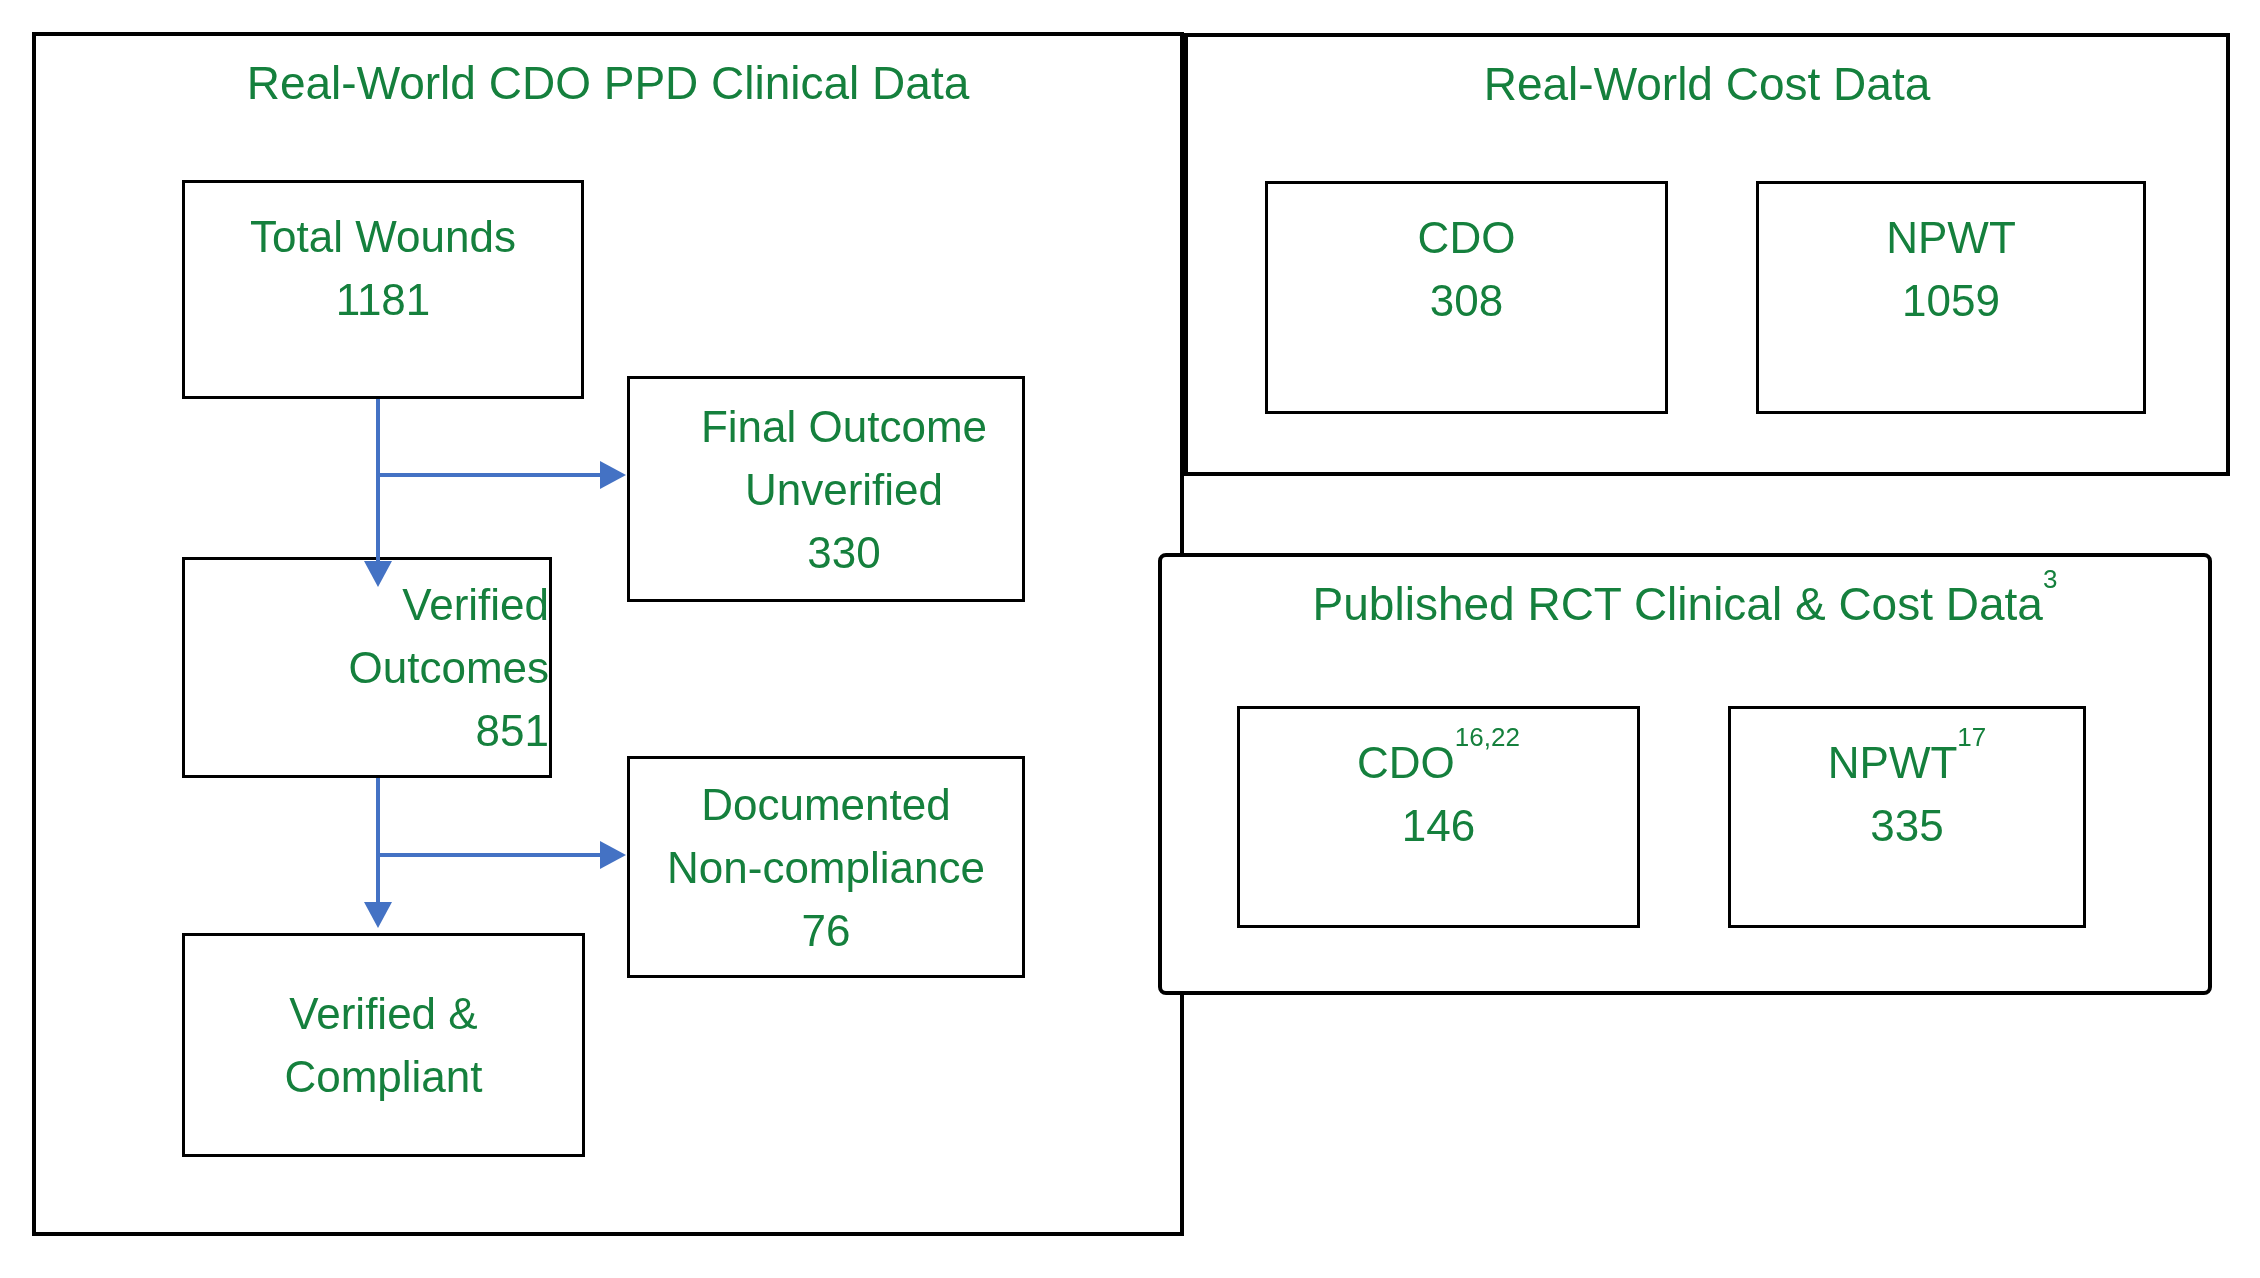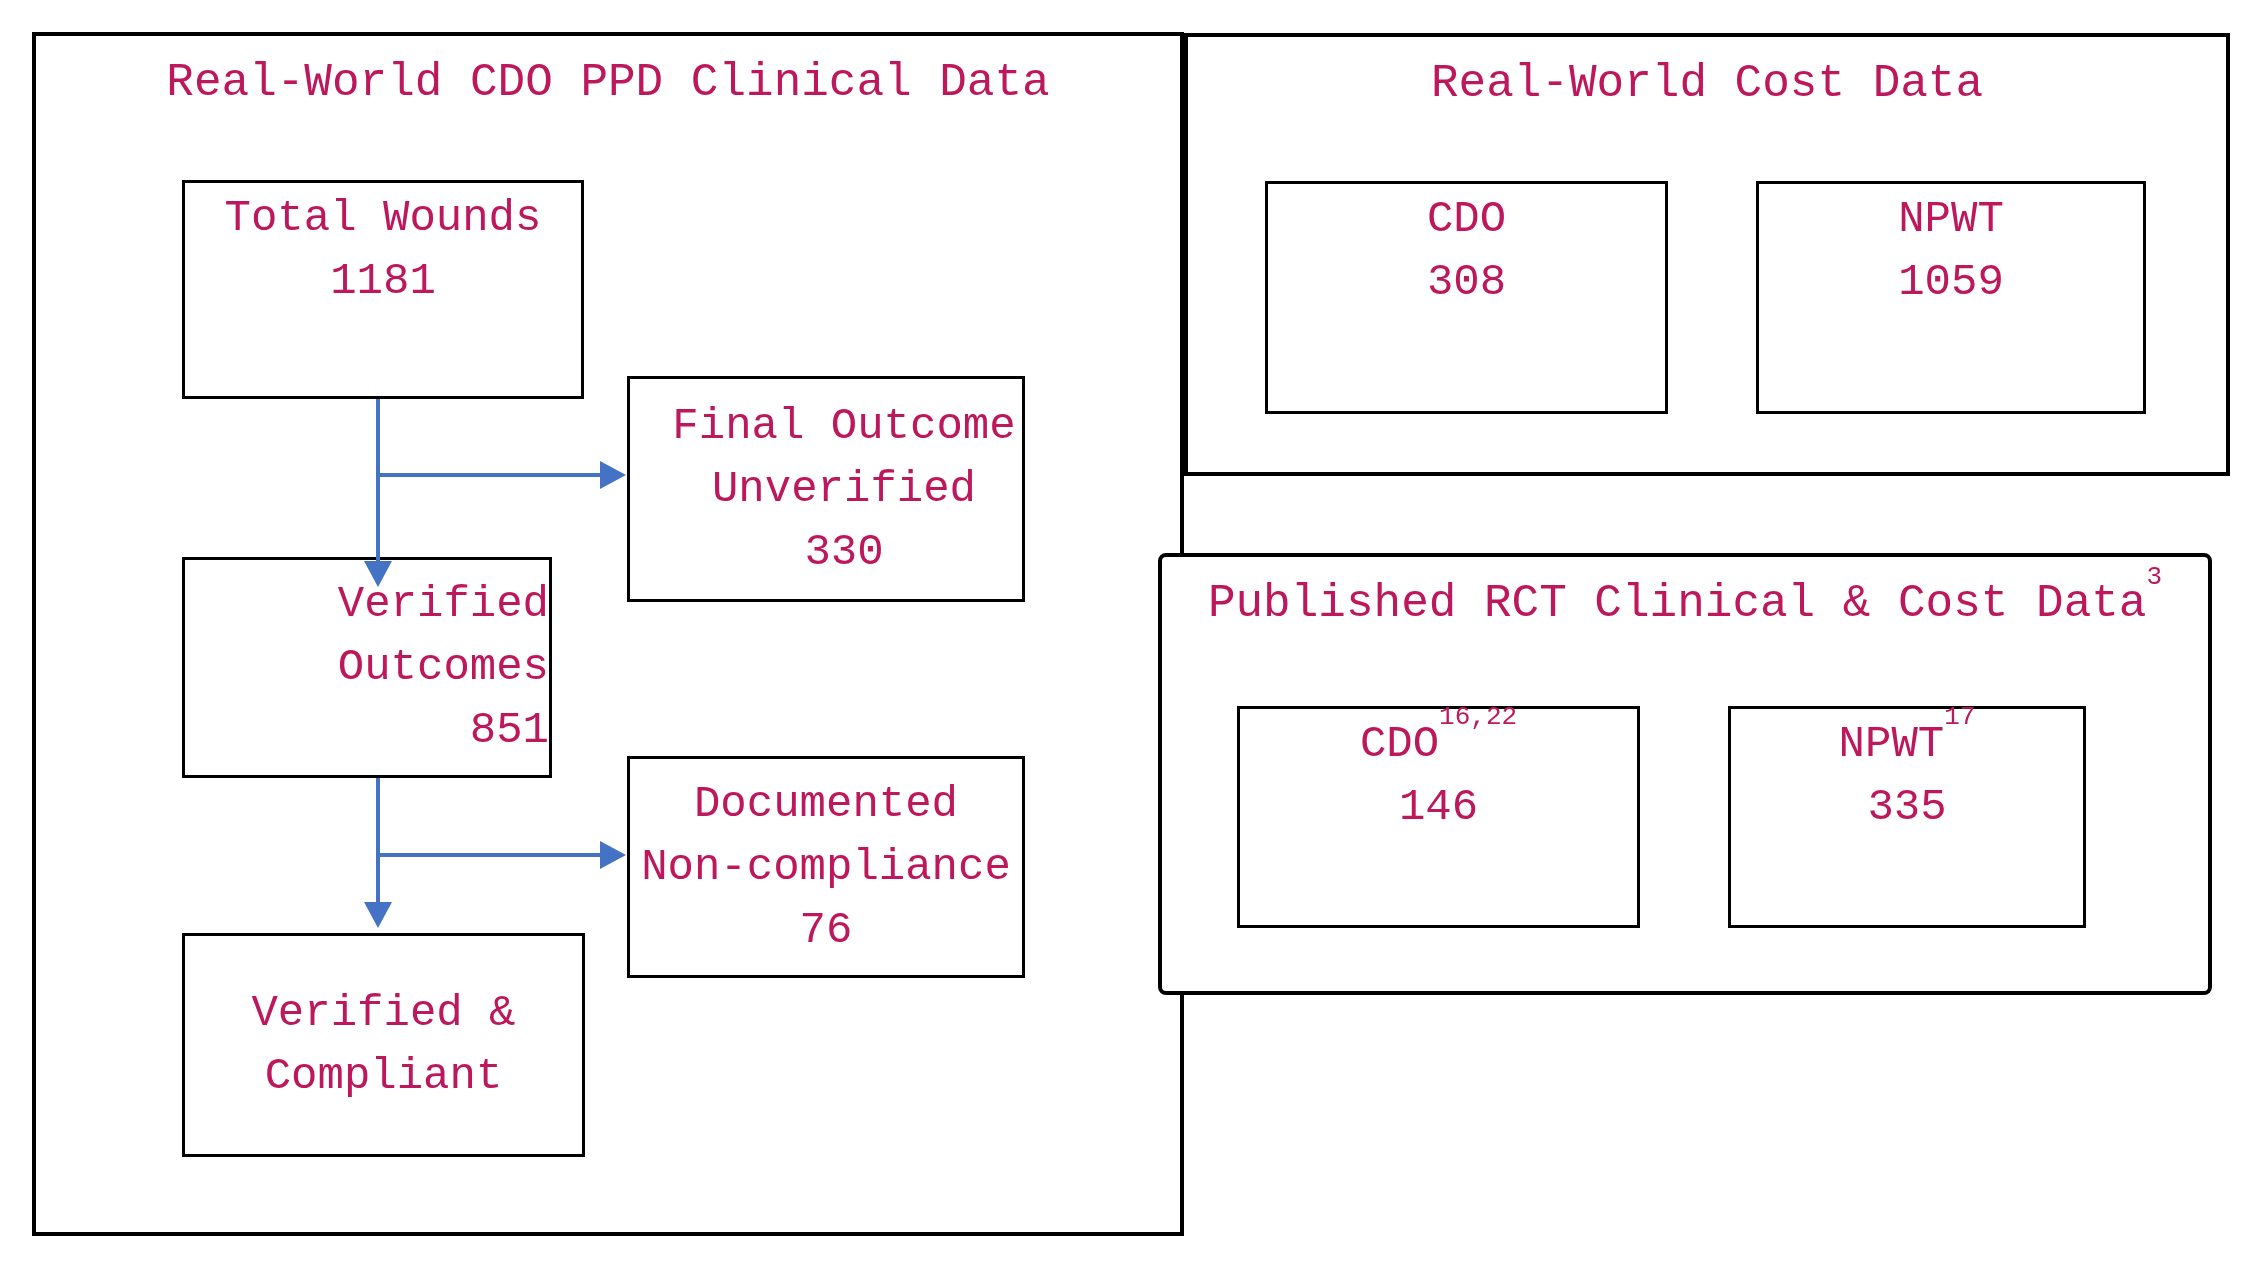--- a/index.html
+++ b/index.html
@@ -1,22 +1,22 @@
 <!DOCTYPE html>
 <html><head>
 <meta charset="utf-8">
 <style>
   html, body { margin: 0; padding: 0; background: #ffffff; }
   .canvas {
     position: relative;
     width: 2260px;
     height: 1278px;
     background: #ffffff;
-    font-family: Liberation Mono, monospace;
-    color: #be185d;
+    font-family: Liberation Sans, sans-serif;
+    color: #15803d;
     overflow: hidden;
   }
   .panel {
     position: absolute;
     border: 4px solid #000000;
     background: #ffffff;
     box-sizing: border-box;
   }
   #panel-clinical { left: 32px; top: 32px; width: 1152px; height: 1204px; }
   #panel-cost     { left: 1184px; top: 33px; width: 1046px; height: 443px; }
@@ -32,21 +32,21 @@
 
   .node {
     position: absolute;
     border: 3px solid #000000;
     background: #ffffff;
     box-sizing: border-box;
     text-align: center;
     font-size: 44px;
   }
   .node .line { line-height: 63px; white-space: nowrap; }
-  .node.top-align { padding-top: 4px; }
+  .node.top-align { padding-top: 22px; }
   .node.center-align { display: flex; flex-direction: column; justify-content: center; }
 
   sup.cite {
     font-size: 26px;
     position: relative;
     top: -16px;
     line-height: 0;
   }
 
   

